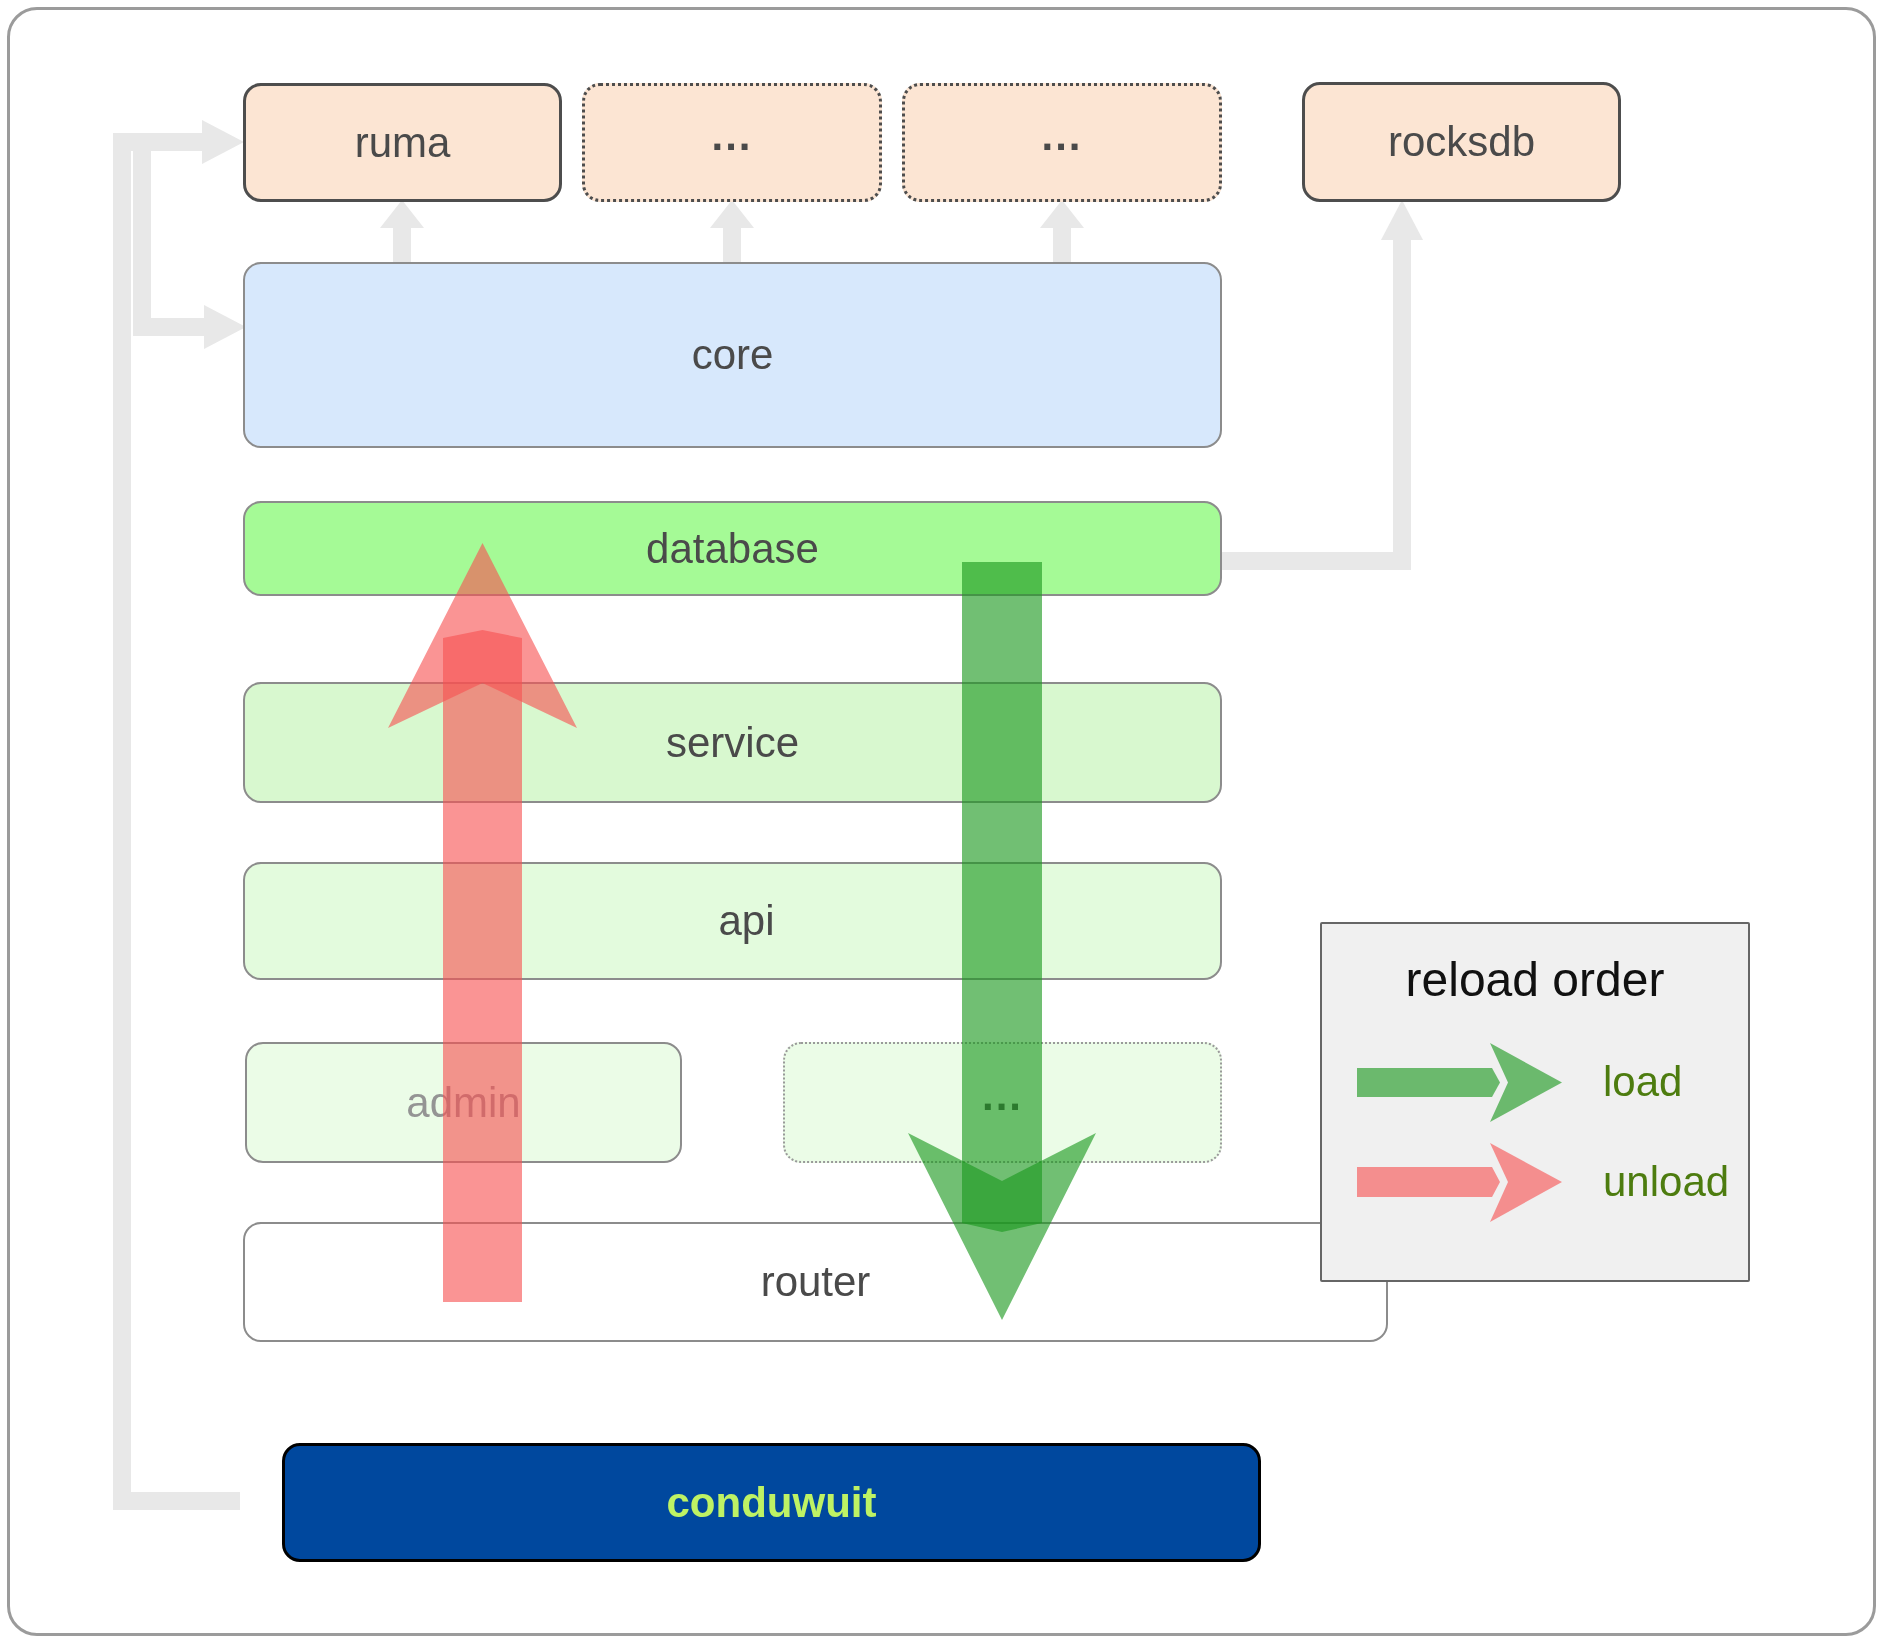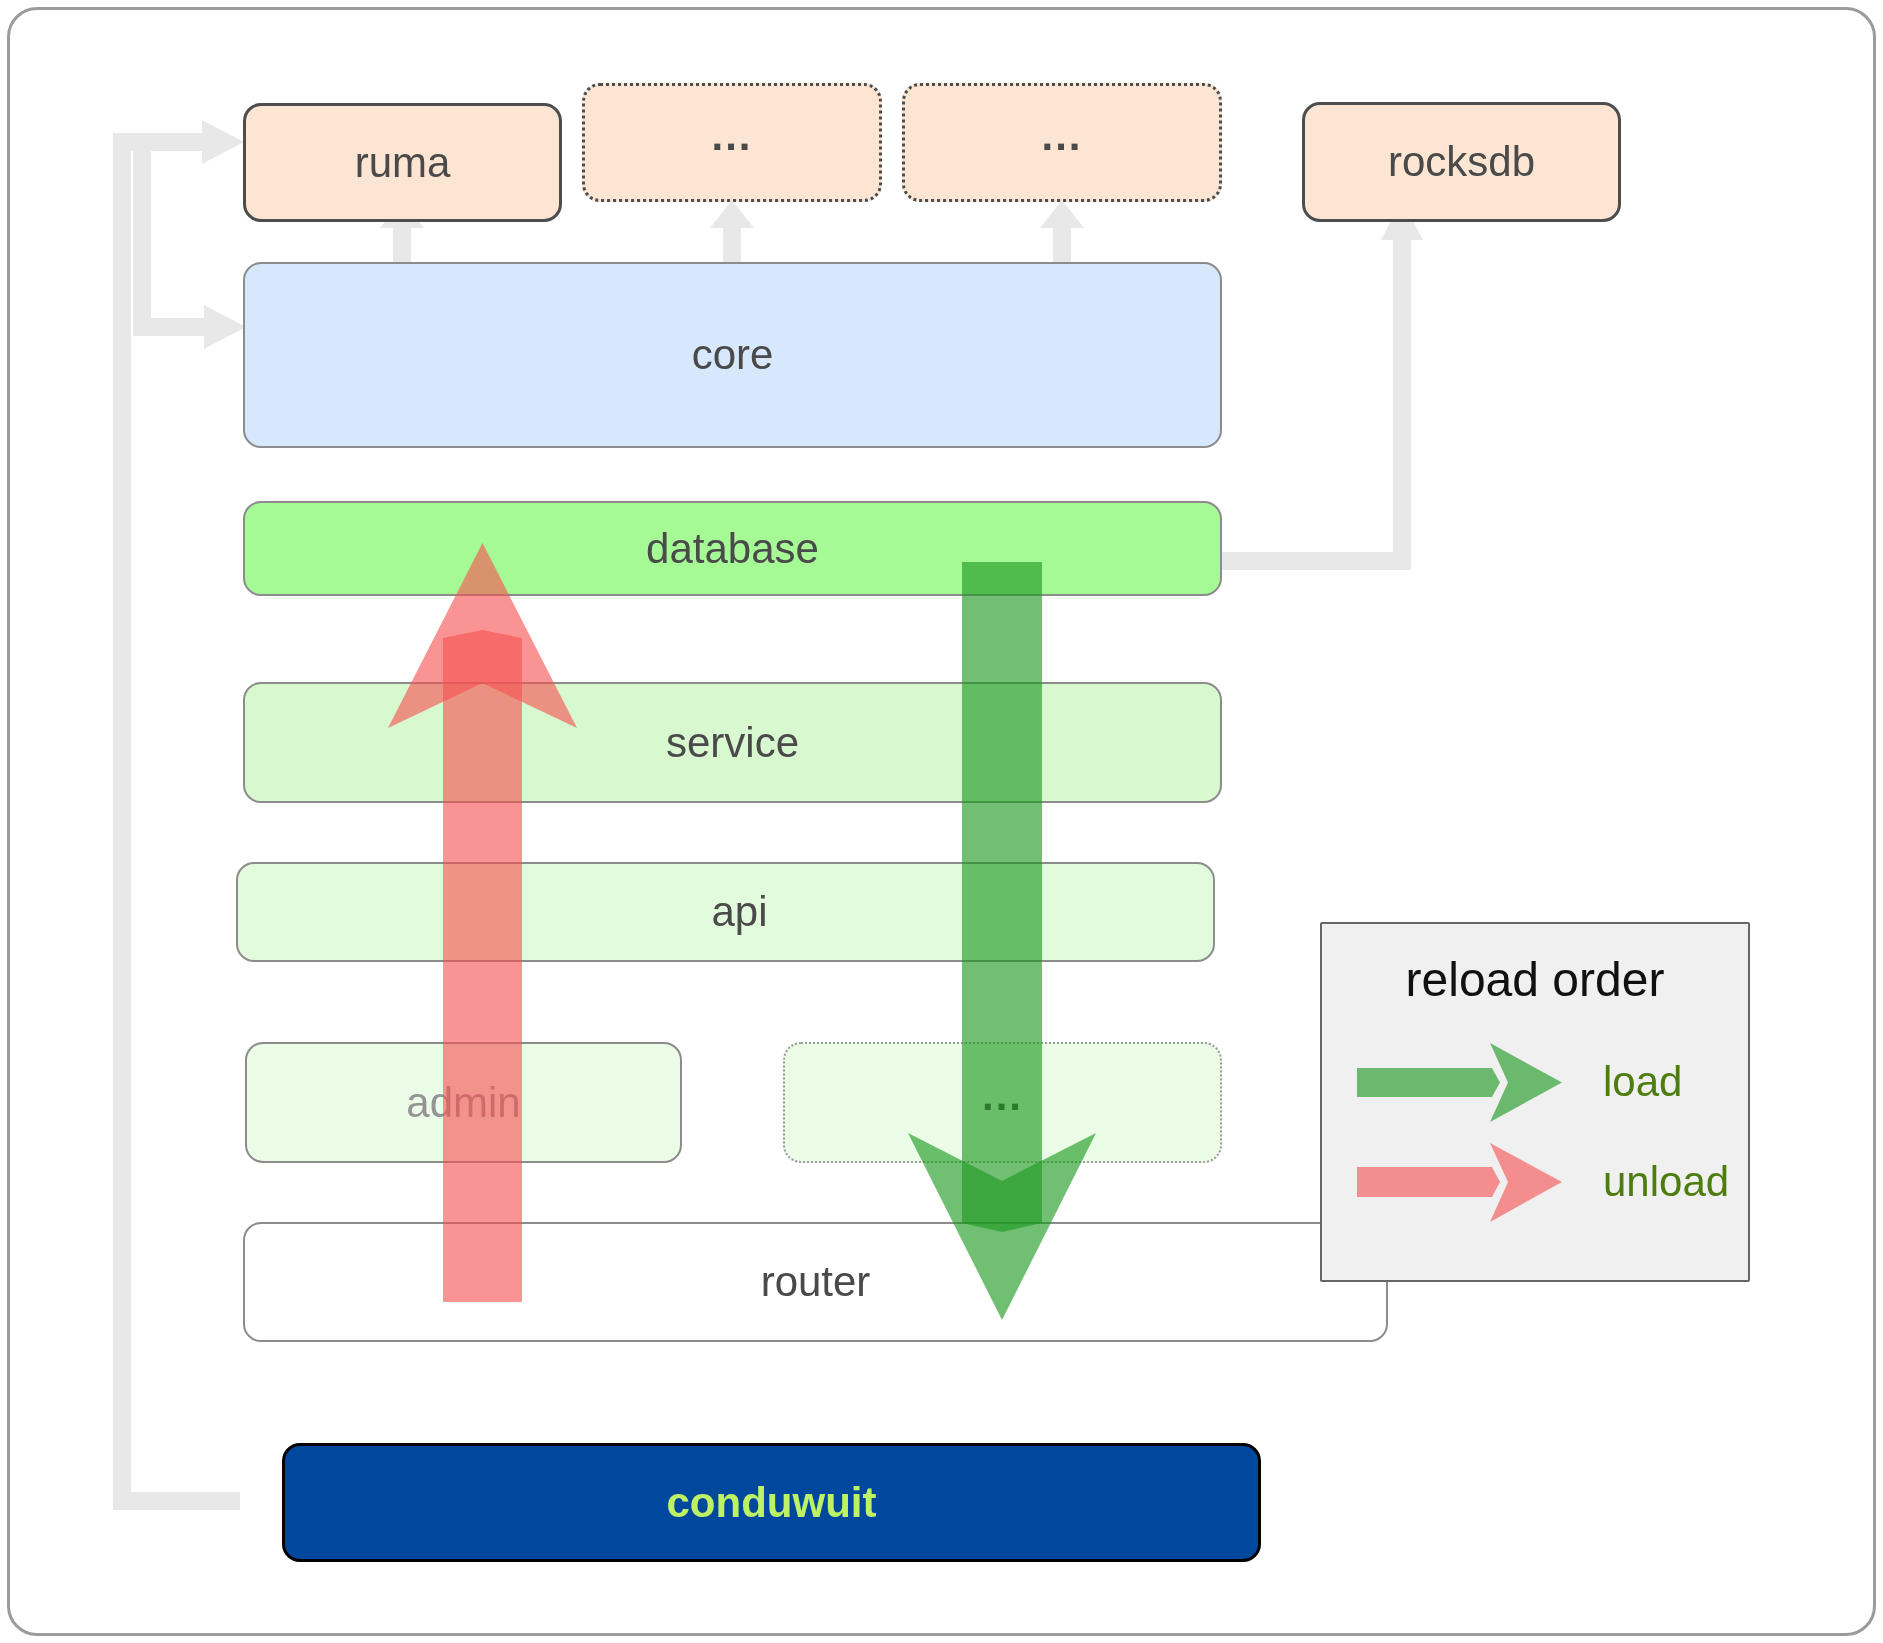--- a/index.html
+++ b/index.html
@@ -18,21 +18,21 @@
   }
   .layer-under { z-index: 1; }
   .boxes { position: absolute; left: 0; top: 0; width: 1883px; height: 1643px; z-index: 2; }
   .layer-over { z-index: 3; }
   .box {
     position: absolute; box-sizing: border-box;
     display: flex; align-items: center; justify-content: center;
     border-radius: 18px; border: 2.5px solid #8c8c8c;
     font-size: 42px; color: #4a4a4a;
   }
-  .box.top-solid { border: 3px solid #4d4d4d; margin-top: 20px; }
+  .box.top-solid { border: 3px solid #4d4d4d; }
   .box.top-dotted { border: 3px dotted #4d4d4d; }
   .box.light-dotted { border: 2px dotted #9a9a9a; }
   .box.dark { border: 3px solid #000000; color: #bef264; font-weight: 600; margin-left: 39px; }
   .ellipsis-label { font-weight: 700; letter-spacing: 2px; transform: translateY(-7px); }
   .admin-label { color: #949494; }
   .legend {
     position: absolute; box-sizing: border-box;
     border: 2.5px solid #666666; border-radius: 2px; z-index: 2;
   }
   .legend-title {
@@ -87,21 +87,21 @@
   </div>
 
   <div class="box" style="left: 243px; top: 501px; width: 979px; height: 95px; background: rgb(165, 250, 150);">
     <span>database</span>
   </div>
 
   <div class="box" style="left: 243px; top: 682px; width: 979px; height: 121px; background: rgb(216, 248, 207);">
     <span>service</span>
   </div>
 
-  <div class="box" style="left: 236px; top: 862px; width: 979px; height: 100px; background: rgb(227, 251, 221); padding-left: 28px;">
+  <div class="box" style="left: 243px; top: 862px; width: 979px; height: 118px; background: rgb(227, 251, 221); padding-left: 28px;">
     <span>api</span>
   </div>
 
   <div class="box" style="left: 245px; top: 1042px; width: 437px; height: 121px; background: rgb(235, 252, 231);">
     <span class="admin-label">admin</span>
   </div>
   <div class="box light-dotted" style="left: 783px; top: 1042px; width: 439px; height: 121px; background: rgb(235, 252, 231);">
     <span class="ellipsis-label">...</span>
   </div>
 

